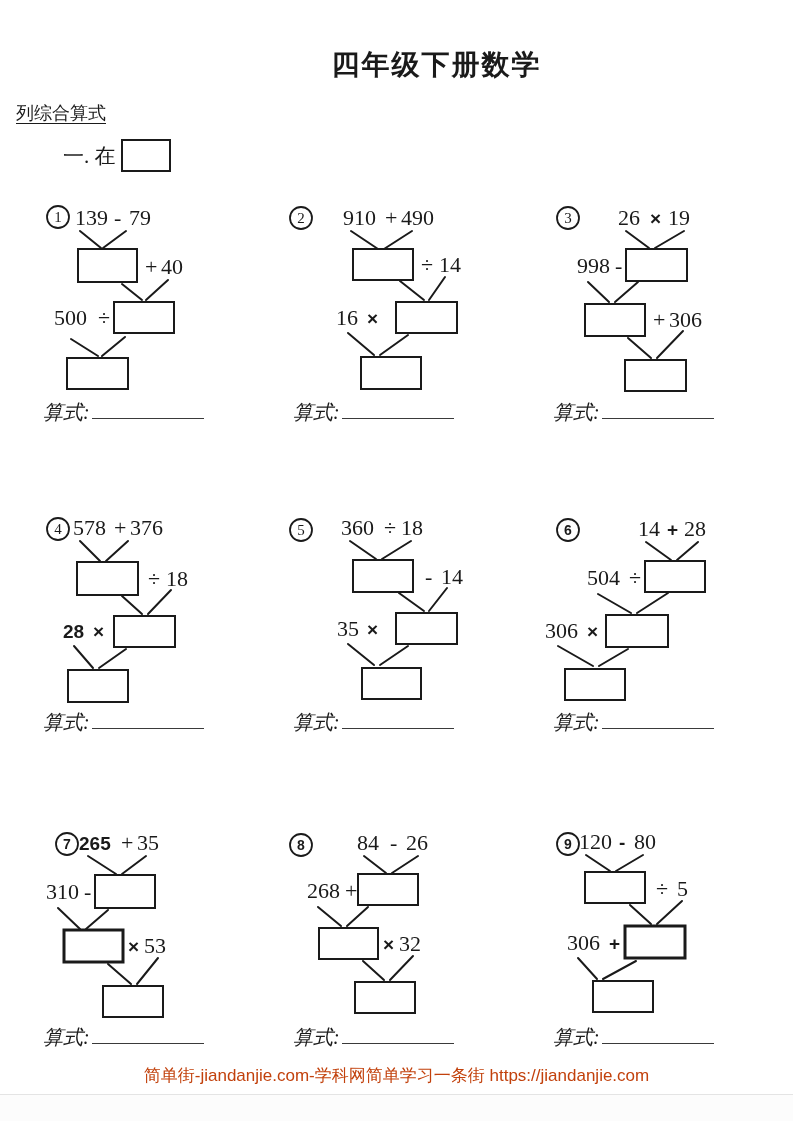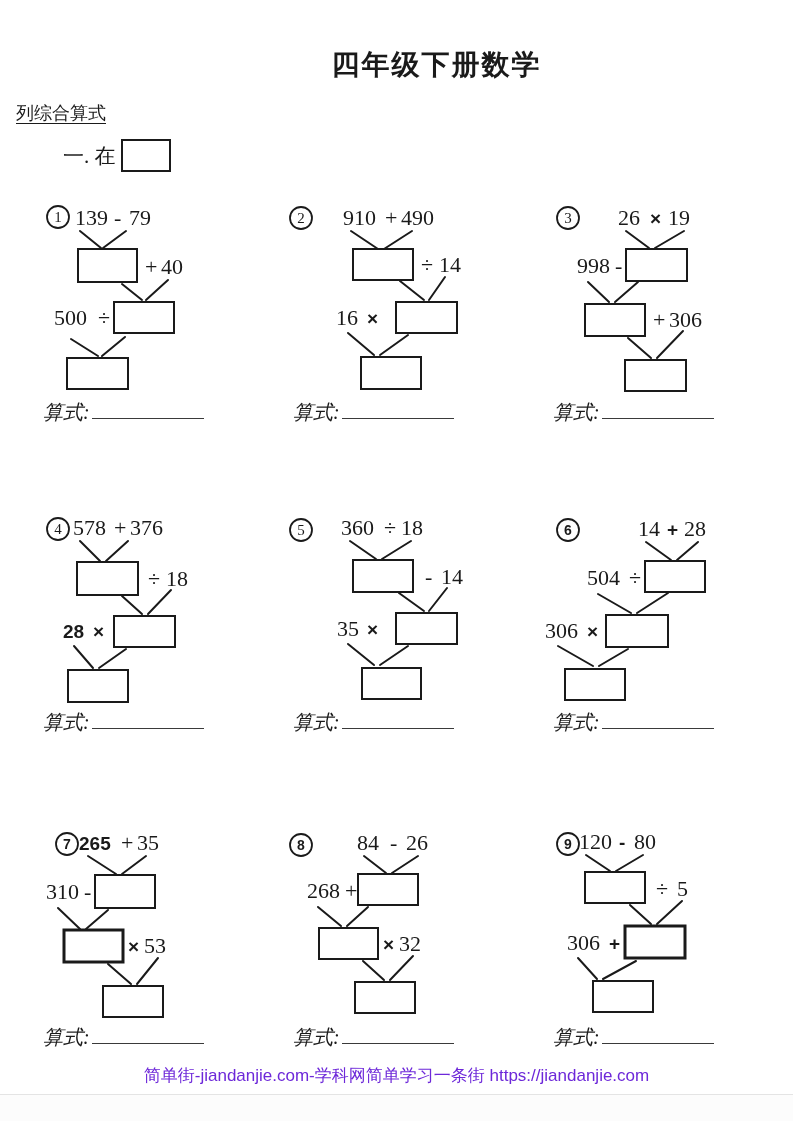--- a/index.html
+++ b/index.html
@@ -23,21 +23,21 @@
   .box{fill:none;stroke:#1a1a1a;stroke-width:2;}
   .box-bold{stroke-width:3;}
   .badge{fill:none;stroke:#1a1a1a;stroke-width:1.8;}
   .badge-t{font-size:15px;font-family:"Liberation Serif","DejaVu Serif",serif;fill:#1a1a1a;}
   .badge-b{font-weight:bold;font-family:"Liberation Sans","DejaVu Sans",sans-serif;font-size:14px;}
   .t{font-size:22px;font-family:"Liberation Serif","DejaVu Serif",serif;fill:#1a1a1a;}
   .b{font-family:"Liberation Sans","DejaVu Sans",sans-serif;font-weight:bold;font-size:19px;}
   .suanshi{margin-top:2px;padding-left:15px;font-size:20px;white-space:nowrap;font-style:italic;}
   .s-blank{display:inline-block;width:112px;height:15px;border-bottom:1.6px solid #3a3a3a;margin-left:2px;}
   .footer{position:absolute;top:1064px;left:0;width:100%;text-align:center;font-size:17px;
-    color:#6d28d9;font-family:"Liberation Sans","DejaVu Sans",sans-serif;}
+    color:#c2410c;font-family:"Liberation Sans","DejaVu Sans",sans-serif;}
   .bottom-strip{position:absolute;top:1094px;left:0;width:793px;height:27px;
     background:#fcfcfc;border-top:1px solid #e4e4e4;}
 </style>
 </head>
 <body>
 
 <div class="title">四年级下册数学</div>
 <div class="subtitle">列综合算式</div>
 
 <div class="instruction">

